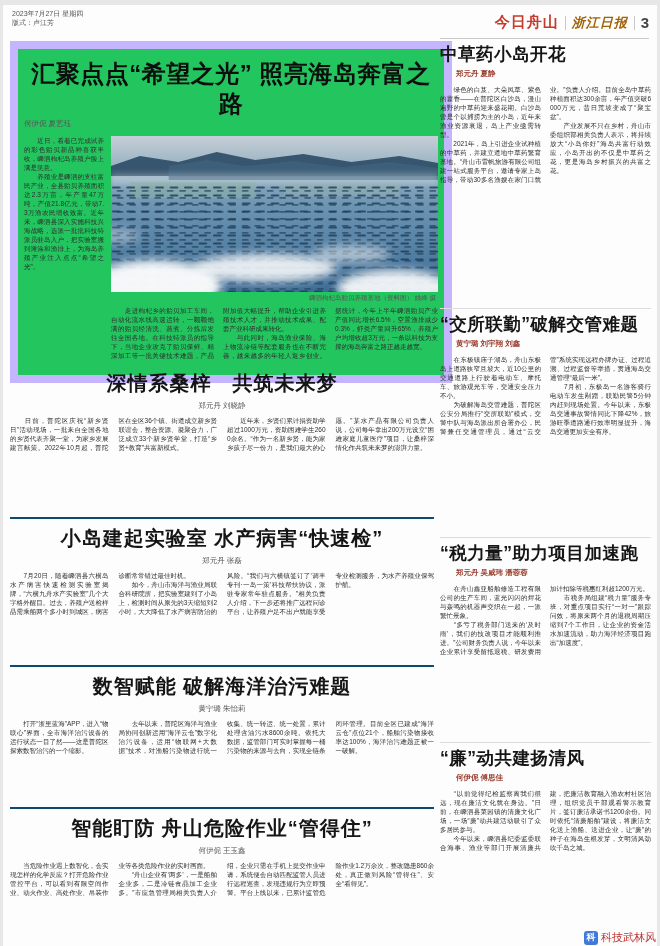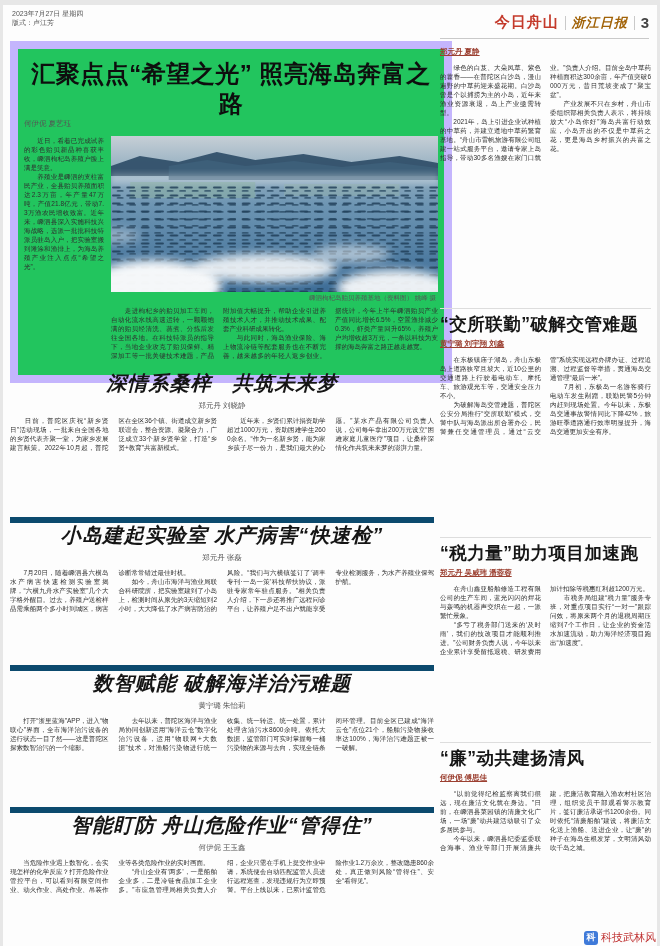--- a/index.html
+++ b/index.html
@@ -26,29 +26,29 @@
   .lead .byline{}
   .lead-row{display:flex;gap:7px;margin-top:7px;height:236px;}
   .lead-intro{width:80px;flex:none;}
   .lead-right{flex:1;display:flex;flex-direction:column;min-width:0;}
   .lead-photo{width:100%;height:156px;display:block;background:#7da3bd;}
   .lead-caption{font-size:6.5px;color:#555;text-align:right;padding:2px 2px 3px;}
   .lead-body{flex:1;column-count:3;column-gap:9px;overflow:hidden;}
 
   
   .lstory{position:absolute;left:7px;width:424px;}
-  .lstory h2{margin:0;font-size:20px;line-height:25px;font-weight:bold;color:#151515;text-align:center;letter-spacing:1px;font-style:italic;}
+  .lstory h2{margin:0;font-size:20px;line-height:25px;font-weight:bold;color:#151515;text-align:center;letter-spacing:1px;}
   .lstory .byline{text-align:center;margin:5px 0 5px;}
   .lstory .cols{column-count:4;column-gap:10px;overflow:hidden;}
-  .sep-top{border-top:6px solid #0c4a6e;}
+  .sep-top{border-top:2px solid #0c4a6e;padding-top:7px;}
 
   
   .rstory{position:absolute;left:437px;width:211px;}
   .rstory h2{margin:0;font-size:17.5px;line-height:22px;font-weight:bold;color:#151515;letter-spacing:.5px;}
-  .rstory .byline{margin:4px 0 6px;text-decoration:underline;}
+  .rstory .byline{margin:4px 16px 6px;}
   .rstory .cols{column-count:2;column-gap:9px;overflow:hidden;}
   .rsep{position:absolute;left:437px;width:211px;height:1px;background:#ddd;}
 
   
   .watermark{position:absolute;right:4px;bottom:1px;display:flex;align-items:center;gap:3px;opacity:.92;}
   .wm-icon{width:14px;height:14px;border-radius:3px;background:#2f6fd6;color:#fff;font-size:9px;font-weight:bold;display:flex;align-items:center;justify-content:center;}
   .wm-text{color:#b91c1c;font-size:11px;font-weight:normal;text-shadow:0 0 2px #fff;}
 </style>
 </head>
 <body>
@@ -140,20 +140,21 @@
     </section>
 
     <section class="lstory sep-top" style="top:802px;height:134px;">
       <h2>智能盯防 舟山危险作业“管得住”</h2>
       <div class="byline">何伊伲 王玉鑫</div>
       <div class="cols body-text">　　当危险作业遇上数智化，会实现怎样的化学反应？打开危险作业管控平台，可以看到有限空间作业、动火作业、高处作业、吊装作业等各类危险作业的实时画面。
 　　“舟山企业有‘两多’，一是船舶企业多，二是冷链食品加工企业多。”市应急管理局相关负责人介绍，企业只需在手机上提交作业申请，系统便会自动匹配监管人员进行远程巡查，发现违规行为立即预警。平台上线以来，已累计监管危险作业1.2万余次，整改隐患860余处，真正做到风险“管得住”、安全“看得见”。</div>
     </section>
 
     <section class="rstory" style="top:38px;height:262px;">
+      <h2>中草药小岛开花</h2>
       <div class="byline red">郑元丹 夏静</div>
       <div class="cols body-text">　　绿色的白芨、大朵凤草、紫色的藿香——在普陀区白沙岛，漫山遍野的中草药迎来盛花期。白沙岛曾是个以捕捞为主的小岛，近年来渔业资源衰退，岛上产业亟需转型。
 　　2021年，岛上引进企业试种植的中草药，并建立道地中草药繁育基地。“舟山市雷帆旅游有限公司组建一站式服务平台，邀请专家上岛指导，带动30多名渔嫂在家门口就业。”负责人介绍。目前全岛中草药种植面积达300余亩，年产值突破6000万元，昔日荒坡变成了“聚宝盆”。
 　　产业发展不只在乡村，舟山市委组织部相关负责人表示，将持续放大“小岛你好”海岛共富行动效应，小岛开出的不仅是中草药之花，更是海岛乡村振兴的共富之花。</div>
     </section>
     <div class="rsep" style="top:303px;"></div>
 
     <section class="rstory" style="top:308px;height:220px;">
       <h2>“交所联勤”破解交管难题</h2>
       <div class="byline red">黄宁璐 刘宇翔 刘鑫</div>

